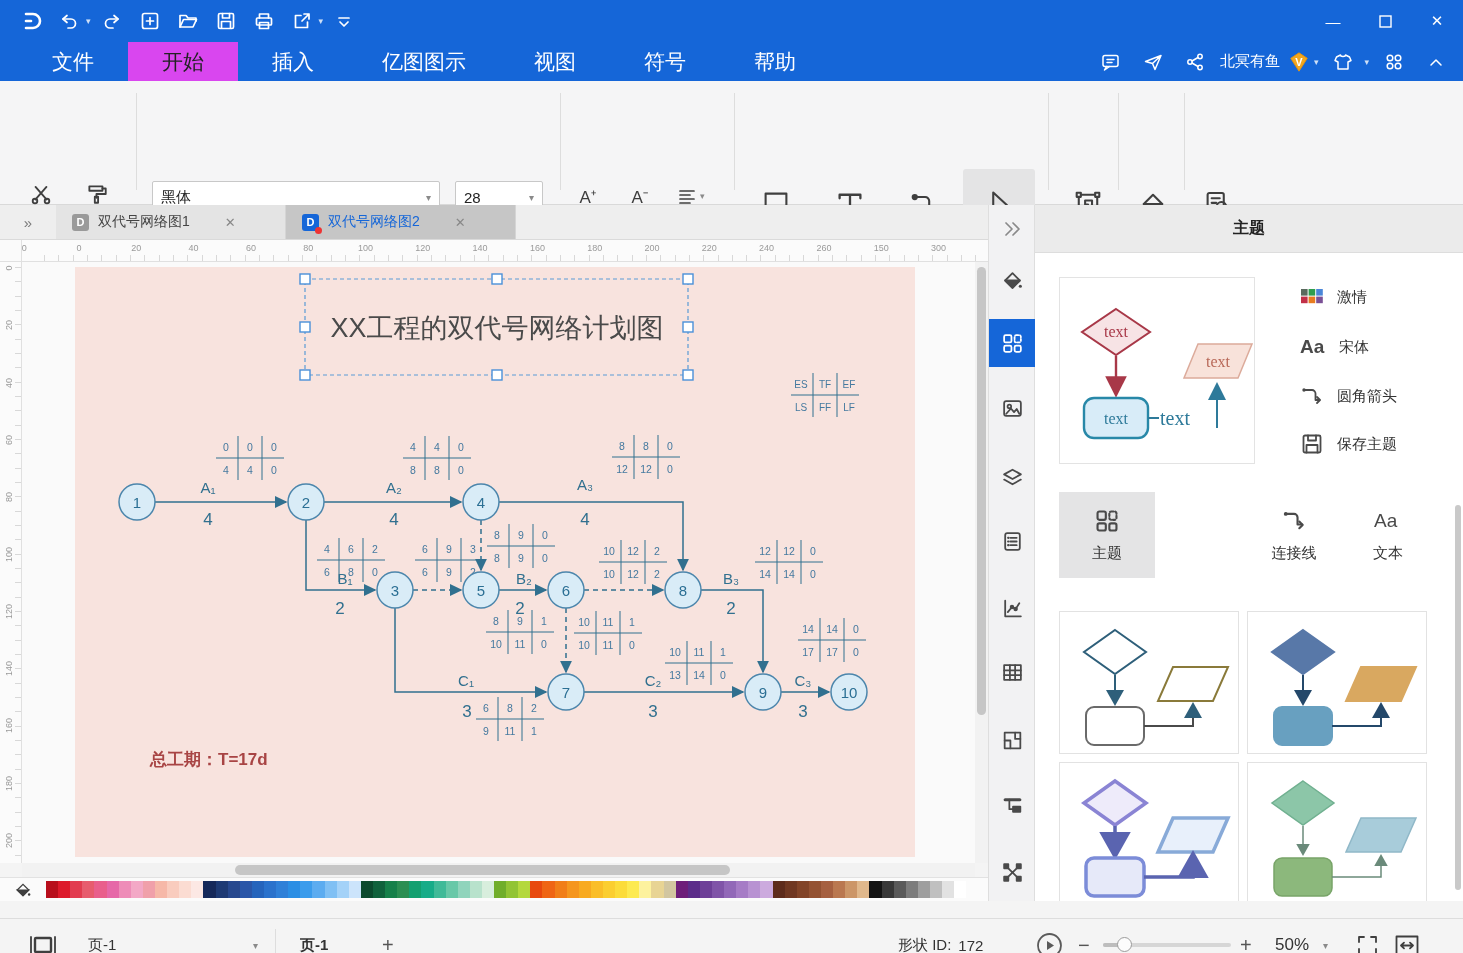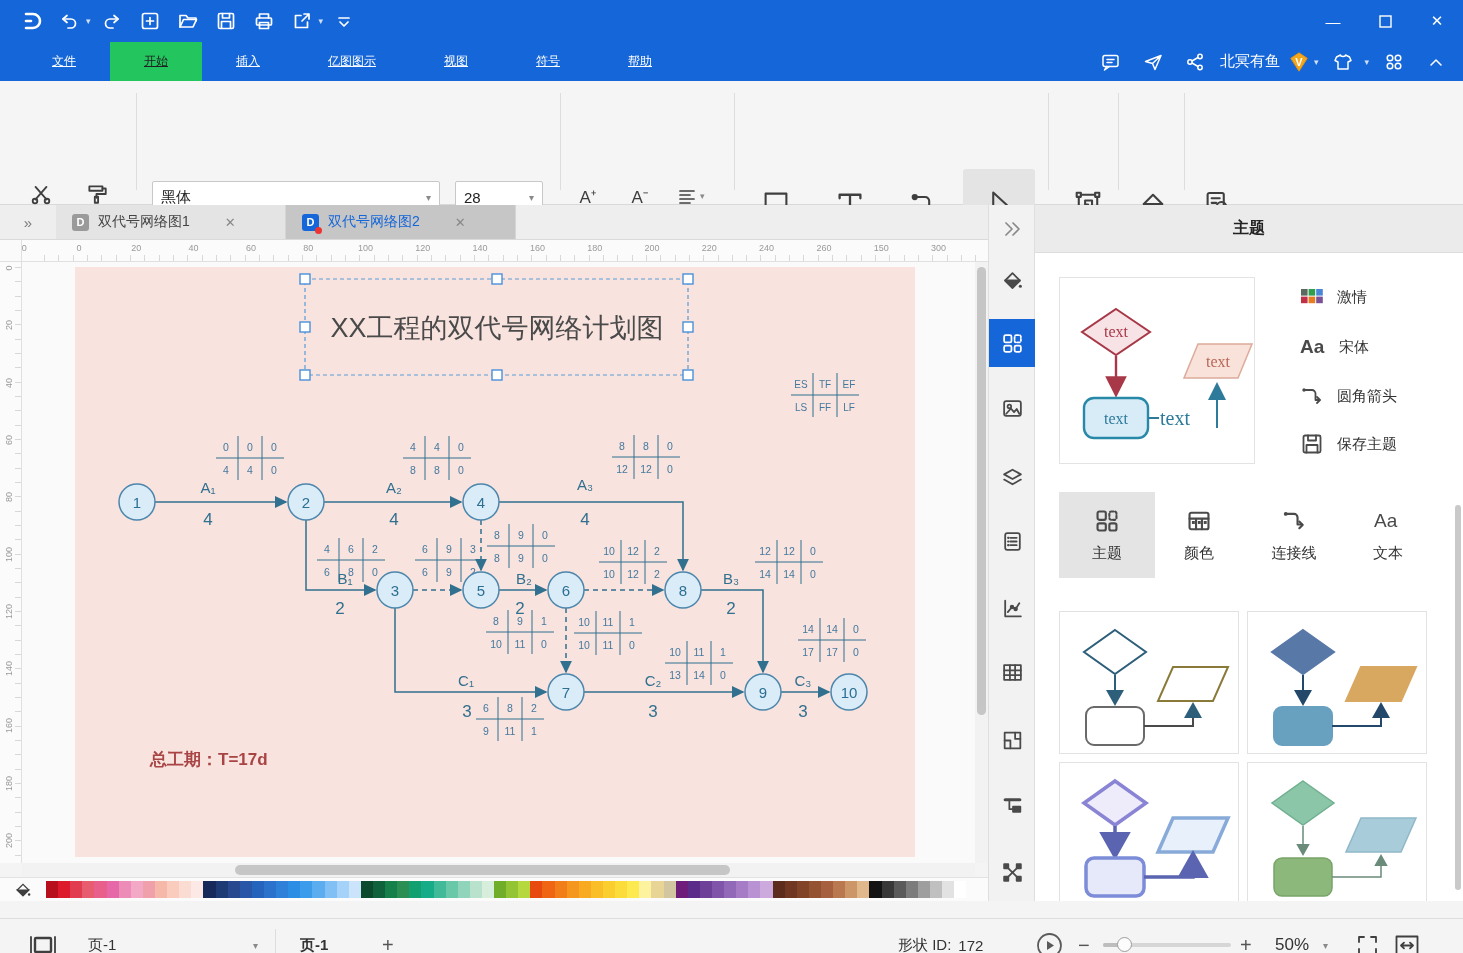--- a/index.html
+++ b/index.html
@@ -14,22 +14,22 @@
   .tb-title { position:absolute; left:0; right:0; text-align:center; color:#fff; font-size:16px; pointer-events:none; }
   .tb-win { position:absolute; right:0; top:0; height:42px; display:flex; }
   .win-btn { width:52px; height:42px; color:#fff; display:flex; align-items:center; justify-content:center; font-size:15px; }
   .ib { width:34px; height:30px; display:flex; align-items:center; justify-content:center; border-radius:3px; }
   .ib svg { stroke:#fff; fill:none; stroke-width:1.7; stroke-linecap:round; stroke-linejoin:round; }
   .caret { color:#cfe0f7; font-size:9px; margin-left:-4px; }
 
   
   .menubar { left:0; top:42px; width:1463px; height:39px; background:#1566d8; display:flex; align-items:stretch; }
   .menu-items { display:flex; padding-left:18px; }
-  .menu-item { color:#fff; font-size:12px; padding:0 34px; display:flex; align-items:center;text-decoration:underline; }
-  .menu-item.active { background:#22c55e; color:#222; }
+  .menu-item { color:#fff; font-size:21px; padding:0 34px; display:flex; align-items:center; }
+  .menu-item.active { background:#d946ef; color:#222; }
   .menu-right { position:absolute; right:10px; top:42px; height:39px; display:flex; align-items:center; gap:8px; }
   .menu-right .ib svg { stroke-width:1.5; }
   .user-name { color:#fff; font-size:15px; }
   .vbadge { width:22px; height:22px; position:relative; }
   .vbadge svg { position:absolute; inset:0; }
   .vbadge span { position:absolute; inset:0; display:flex; align-items:center; justify-content:center; color:#fff; font-size:11px; font-weight:bold; }
 
   
   .ribbon { left:0; top:81px; width:1463px; height:124px; background:#f5f5f6; border-bottom:1px solid #d9d9d9; }
   .rdiv { position:absolute; top:12px; bottom:14px; width:1px; background:#ddd; }
@@ -818,30 +818,20 @@
     </div>
 
     <div class="rp-tab on" style="left:24px">
       <svg width="26" height="26" viewBox="0 0 22 22">
           <rect x="3" y="3" width="7" height="7" rx="1.5"></rect>
           <rect x="13" y="3" width="6" height="7" rx="1.5" stroke-dasharray="2 1.6"></rect>
           <rect x="3" y="13" width="7" height="6" rx="1.5"></rect>
           <rect x="13" y="13" width="6" height="6" rx="1.5"></rect>
         </svg>
       <span>主题</span>
-    </div>
-    <div class="rp-tab" style="left:116px">
-      <svg width="26" height="26" viewBox="0 0 22 22">
-          <rect x="3" y="4" width="16" height="14" rx="1.5"></rect>
-          <path d="M3 9 h16 M8.5 9 v9 M13.5 9 v9"></path>
-          <rect x="5" y="11" width="2.5" height="2.5" fill="#4a4a4a" stroke="none"></rect>
-          <rect x="10" y="11" width="2.5" height="2.5" fill="#4a4a4a" stroke="none"></rect>
-          <rect x="15" y="11" width="2.5" height="2.5" fill="#4a4a4a" stroke="none"></rect>
-        </svg>
-      <span>颜色</span>
     </div>
     <div class="rp-tab" style="left:211px">
       <svg width="26" height="26" viewBox="0 0 22 22">
           <circle cx="4" cy="5" r="1.6" fill="#4a4a4a" stroke="none"></circle>
           <path d="M4 5 h7 a3 3 0 0 1 3 3 v6 h4"></path>
           <path d="M15.5 11.5 l2.8 2.8 -2.8 2.8"></path>
         </svg>
       <span>连接线</span>
     </div>
     <div class="rp-tab" style="left:305px">

